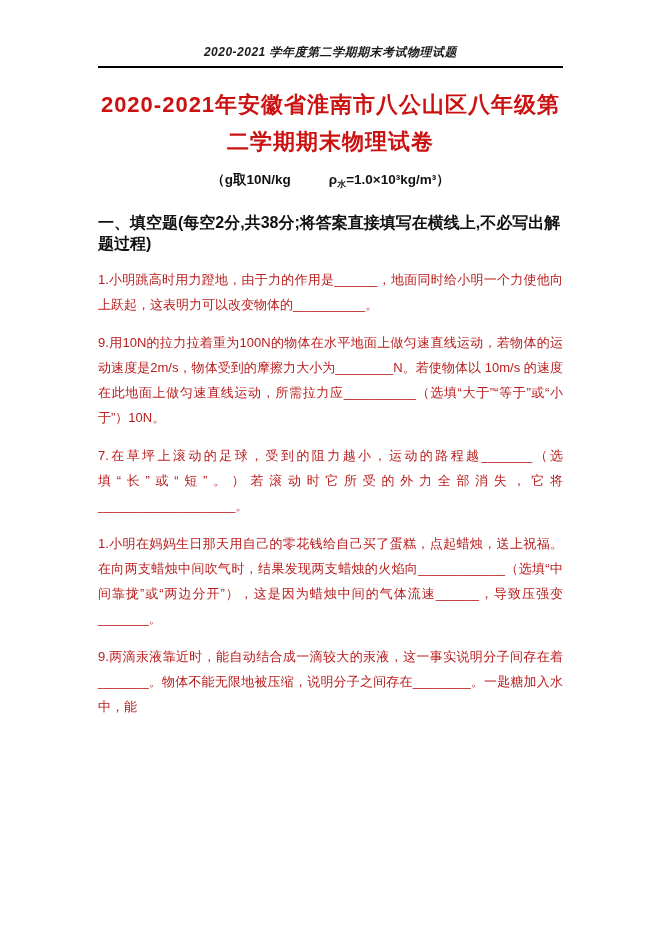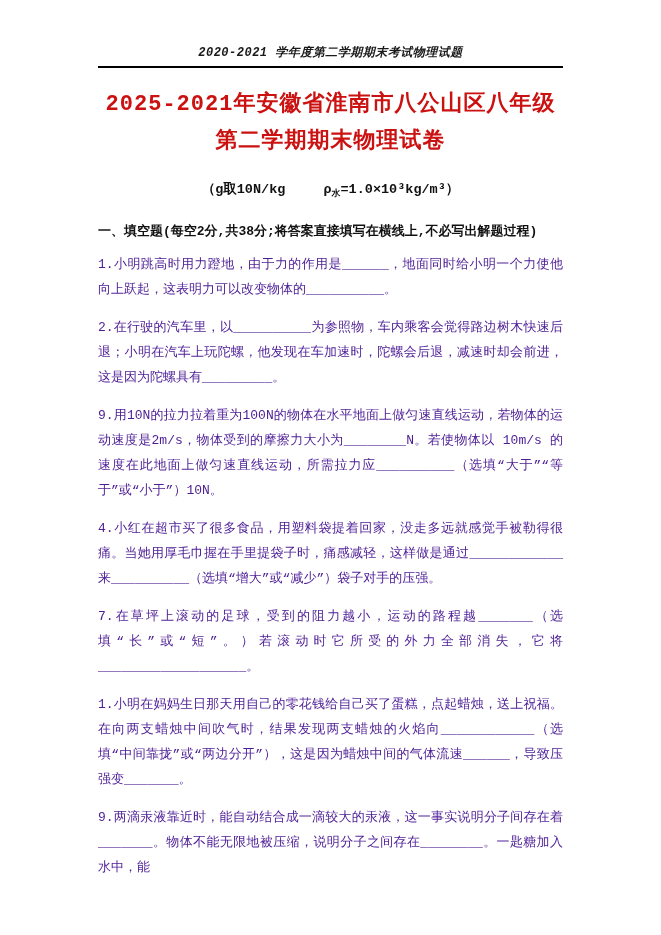--- a/index.html
+++ b/index.html
@@ -8,21 +8,21 @@
     background: #ffffff;
   }
   .page {
     position: relative;
     width: 661px;
     height: 935px;
     box-sizing: border-box;
     padding: 44px 98px 0 98px;
     background: #ffffff;
     color: #151515;
-    font-family: Liberation Mono, monospace;
+    font-family: Liberation Sans, sans-serif;
     overflow: hidden;
   }
   .doc-header {
     text-align: center;
     font-size: 12px;
     font-weight: bold;
     font-style: italic;
     letter-spacing: 0.5px;
     color: #1a1a1a;
     white-space: nowrap;
@@ -33,69 +33,67 @@
   }
   .doc-title {
     margin: 18px 0 0 0;
     text-align: center;
     font-size: 22px;
     font-weight: bold;
     line-height: 37px;
     letter-spacing: 1px;
   }
   .constants {
-    margin-top: 20px;
+    margin-top: 11px;
     text-align: center;
     font-size: 13.5px;
     font-weight: bold;
     color: #111111;
   }
   .constants .gap {
     display: inline-block;
     width: 38px;
   }
   .constants .sub {
     font-size: 9px;
     vertical-align: -3px;
   }
   .section-heading {
     margin-top: 22px;
-    font-size: 13px;
+    font-size: 16px;
     font-weight: bold;
     color: #111111;
   }
   .questions {
     margin-top: 12px;
   }
   .question {
     margin: 0 0 13px 0;
     font-size: 13px;
     line-height: 25px;
     text-align: justify;
-    color: #4c1d95;
+    color: #b91c1c;
   }
 </style>
 </head>
 <body>
 
 <div class="page">
 
   <div class="doc-header">2020-2021 学年度第二学期期末考试物理试题</div>
 
   <div class="header-rule"></div>
 
-  <h1 class="doc-title" style="color: rgb(204, 17, 17);">2025-2021年安徽省淮南市八公山区八年级第二学期期末物理试卷</h1>
+  <h1 class="doc-title" style="color: rgb(204, 17, 17);">2020-2021年安徽省淮南市八公山区八年级第二学期期末物理试卷</h1>
 
   <div class="constants"><span>（g取10N/kg</span><span class="gap"></span><span>ρ</span><span class="sub">水</span><span>=1.0×10³kg/m³）</span></div>
 
   <div class="section-heading">一、填空题(每空2分,共38分;将答案直接填写在横线上,不必写出解题过程)</div>
 
   <div class="questions">
     <p class="question">1.小明跳高时用力蹬地，由于力的作用是______，地面同时给小明一个力使他向上跃起，这表明力可以改变物体的__________。</p>
-    <p class="question">2.在行驶的汽车里，以__________为参照物，车内乘客会觉得路边树木快速后退；小明在汽车上玩陀螺，他发现在车加速时，陀螺会后退，减速时却会前进，这是因为陀螺具有_________。</p>
     <p class="question">9.用10N的拉力拉着重为100N的物体在水平地面上做匀速直线运动，若物体的运动速度是2m/s，物体受到的摩擦力大小为________N。若使物体以 10m/s 的速度在此地面上做匀速直线运动，所需拉力应__________（选填“大于”“等于”或“小于”）10N。</p>
-    <p class="question">4.小红在超市买了很多食品，用塑料袋提着回家，没走多远就感觉手被勒得很痛。当她用厚毛巾握在手里提袋子时，痛感减轻，这样做是通过____________来__________（选填“增大”或“减少”）袋子对手的压强。</p>
     <p class="question">7.在草坪上滚动的足球，受到的阻力越小，运动的路程越_______（选填“长”或“短”。）若滚动时它所受的外力全部消失，它将___________________。</p>
     <p class="question">1.小明在妈妈生日那天用自己的零花钱给自己买了蛋糕，点起蜡烛，送上祝福。在向两支蜡烛中间吹气时，结果发现两支蜡烛的火焰向____________（选填“中间靠拢”或“两边分开”），这是因为蜡烛中间的气体流速______，导致压强变_______。</p>
     <p class="question">9.两滴汞液靠近时，能自动结合成一滴较大的汞液，这一事实说明分子间存在着_______。物体不能无限地被压缩，说明分子之间存在________。一匙糖加入水中，能</p>
   </div>
 
 </div>
 
 </body></html>

